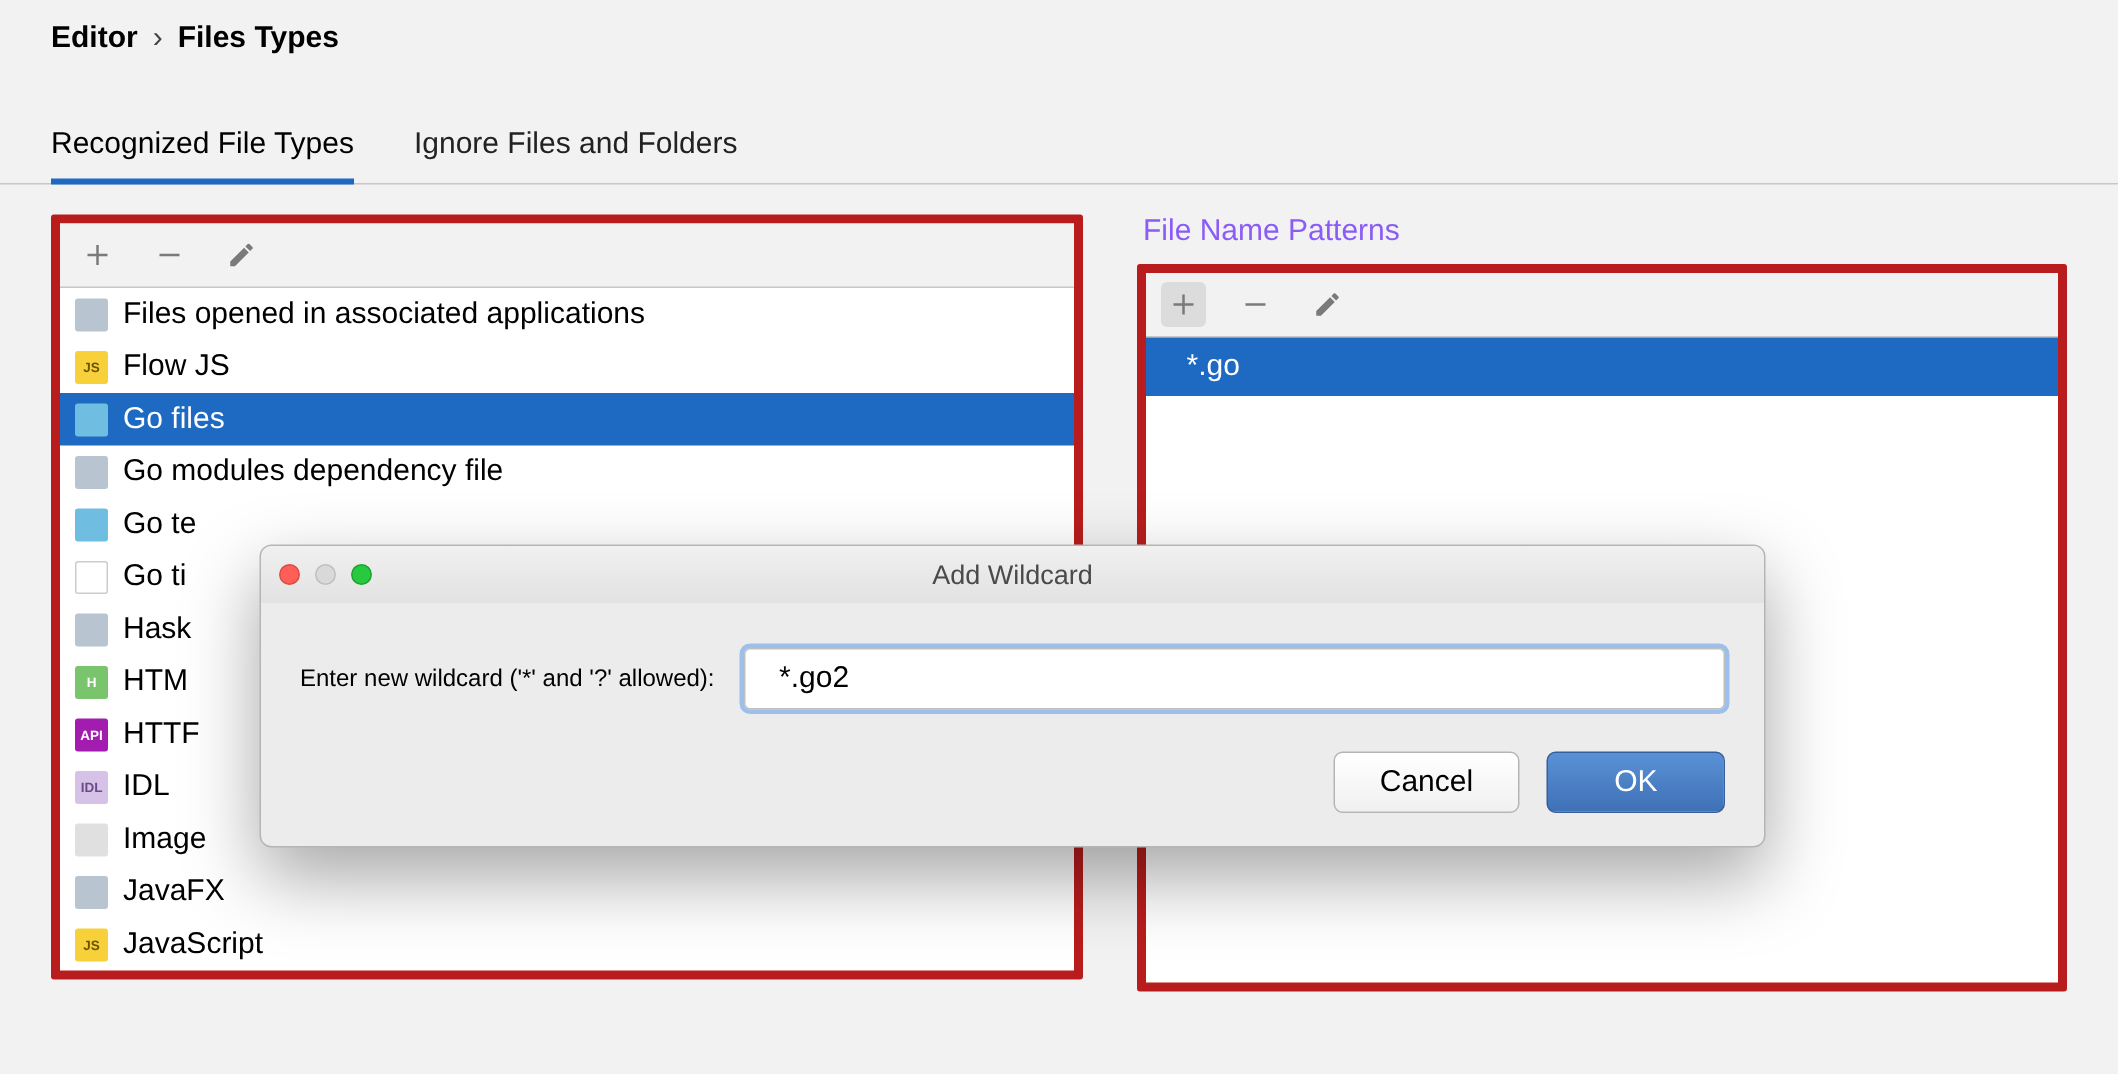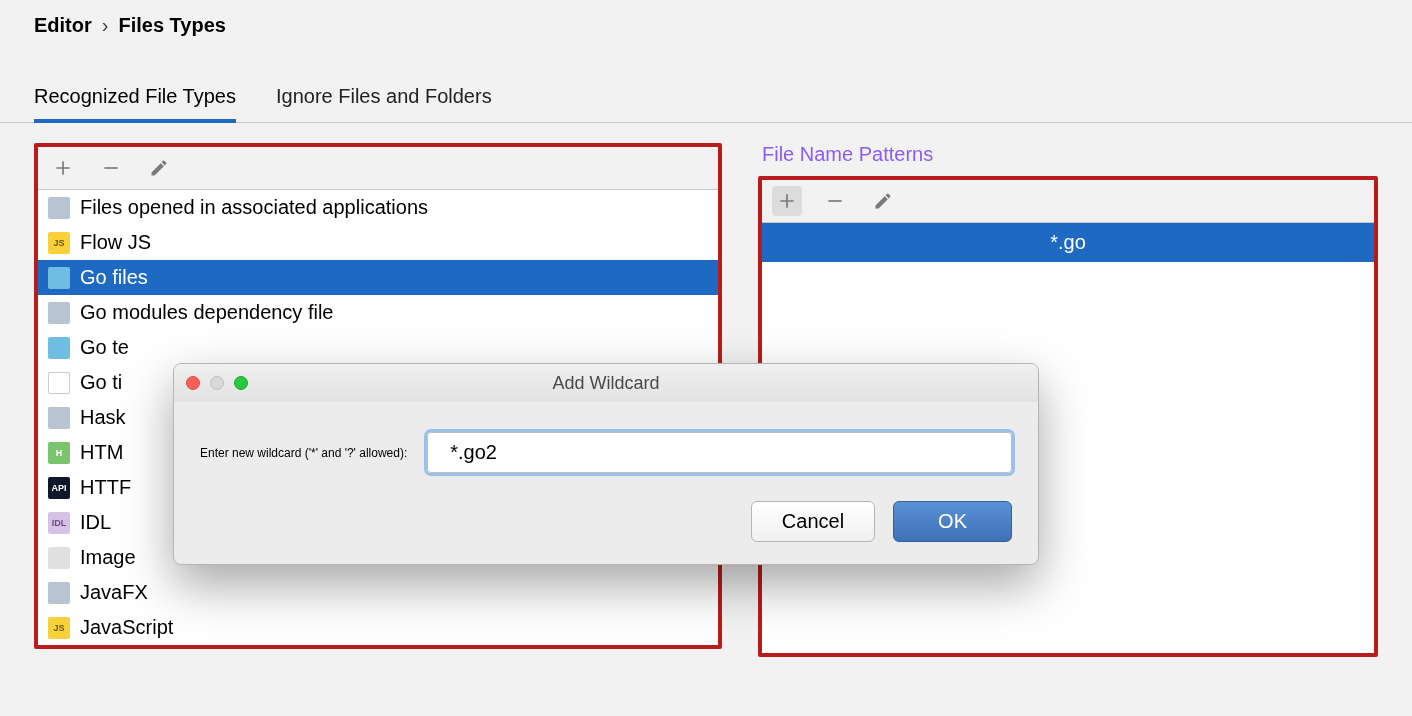--- a/index.html
+++ b/index.html
@@ -51,24 +51,23 @@
 }
 .col-left { width: 688px; }
 .col-right { flex: 1; }
 .section-title {
   font-size: 20px;
   color: #8b5cf6;
   margin-bottom: 10px;
   padding-left: 4px;
 }
 .panel {
-  border: 4px solid #b91c1c;
+  border: 6px solid #b91c1c;
   background: #fff;
   border-radius: 2px;
-  text-align: center;
 }
 .toolbar {
   display: flex;
   align-items: center;
   gap: 18px;
   padding: 6px 10px;
   border-bottom: 1px solid #c7c7c7;
   background: #f2f2f2;
 }
 .toolbtn {
@@ -101,38 +100,38 @@
   width: 22px; height: 22px;
   display: inline-flex; align-items: center; justify-content: center;
   font-size: 9px; font-weight: 700;
   border-radius: 2px;
   flex-shrink: 0;
 }
 .ic-generic { background: #b8c5d0; color: #5a6a78; }
 .ic-js { background: #f8d13a; color: #6a5500; }
 .ic-go { background: #6fbde0; color: #fff; }
 .ic-html { background: #7bc46e; color: #fff; }
-.ic-api { background: #0f172a; color: #fff; }
+.ic-api { background: #a21caf; color: #fff; }
 .ic-idl { background: #d6c2e6; color: #6a4a8a; }
 .ic-img { background: #e0e0e0; color: #888; }
 .ic-blank { background: transparent; border: 1px solid #ccc; }
 
 .patterns-body { min-height: 430px; }
 .pattern-item {
   padding: 8px 27px;
   font-size: 20px;
   background: #1e6ac3;
   color: #fff;
 }
 
 
 .modal {
   position: absolute;
   left: 173px; top: 363px;
-  width: 866px;
+  width: 1004px;
   background: #ececec;
   border: 1px solid #b5b5b5;
   border-radius: 8px;
   box-shadow: 0 20px 50px rgba(0,0,0,0.35);
   overflow: hidden;
 }
 .modal-titlebar {
   height: 38px;
   display: flex; align-items: center;
   padding: 0 12px;
@@ -146,21 +145,21 @@
 .dot.green { background: #27c93f; border:1px solid #1da531; }
 .modal-title {
   position: absolute; left: 0; right: 0;
   text-align: center;
   font-size: 18px; color: #4a4a4a;
 }
 .modal-body {
   padding: 30px 26px 22px;
 }
 .form-row { display: flex; align-items: center; gap: 20px; }
-.form-label { font-size: 12px; }
+.form-label { font-size: 16px; }
 .form-input {
   flex: 1;
   font-size: 20px;
   padding: 8px 22px;
   border: 1px solid #bfbfbf;
   border-radius: 4px;
   outline: 3px solid #9cc0ea;
   background: #fff;
 }
 .modal-actions {

